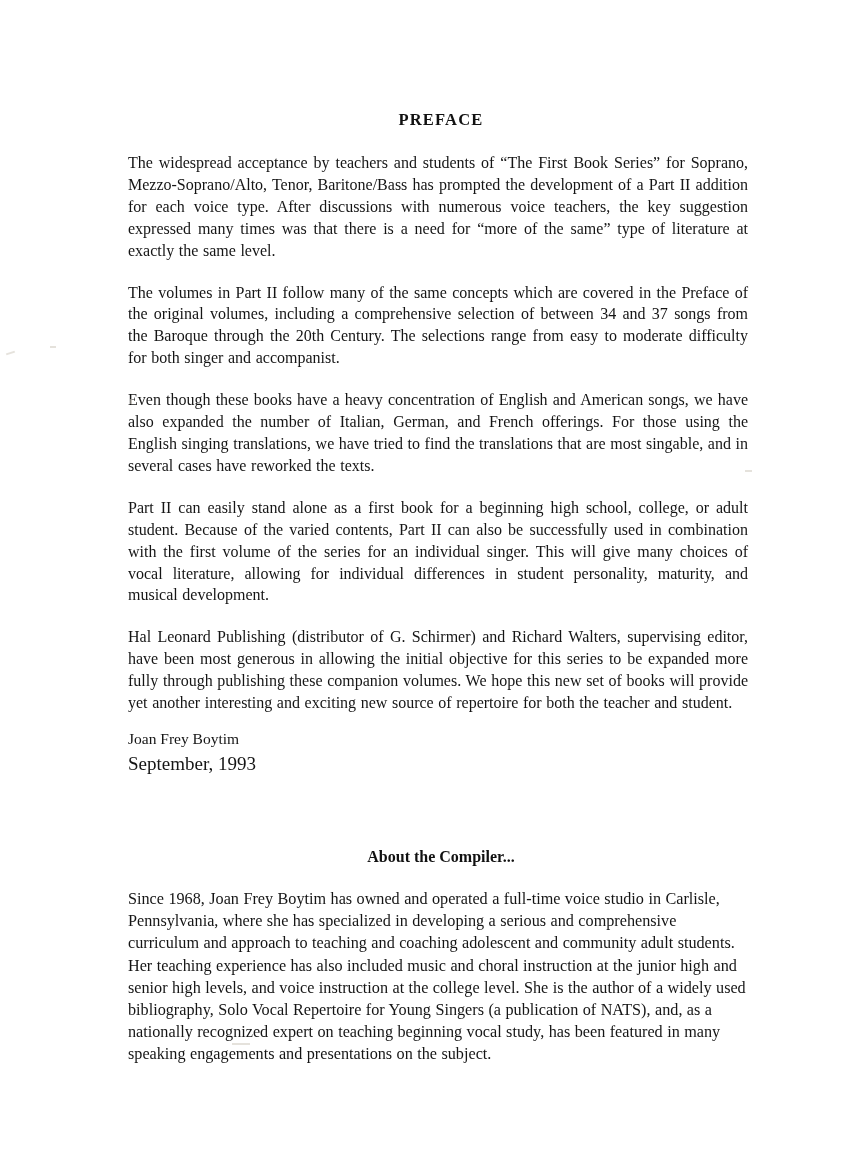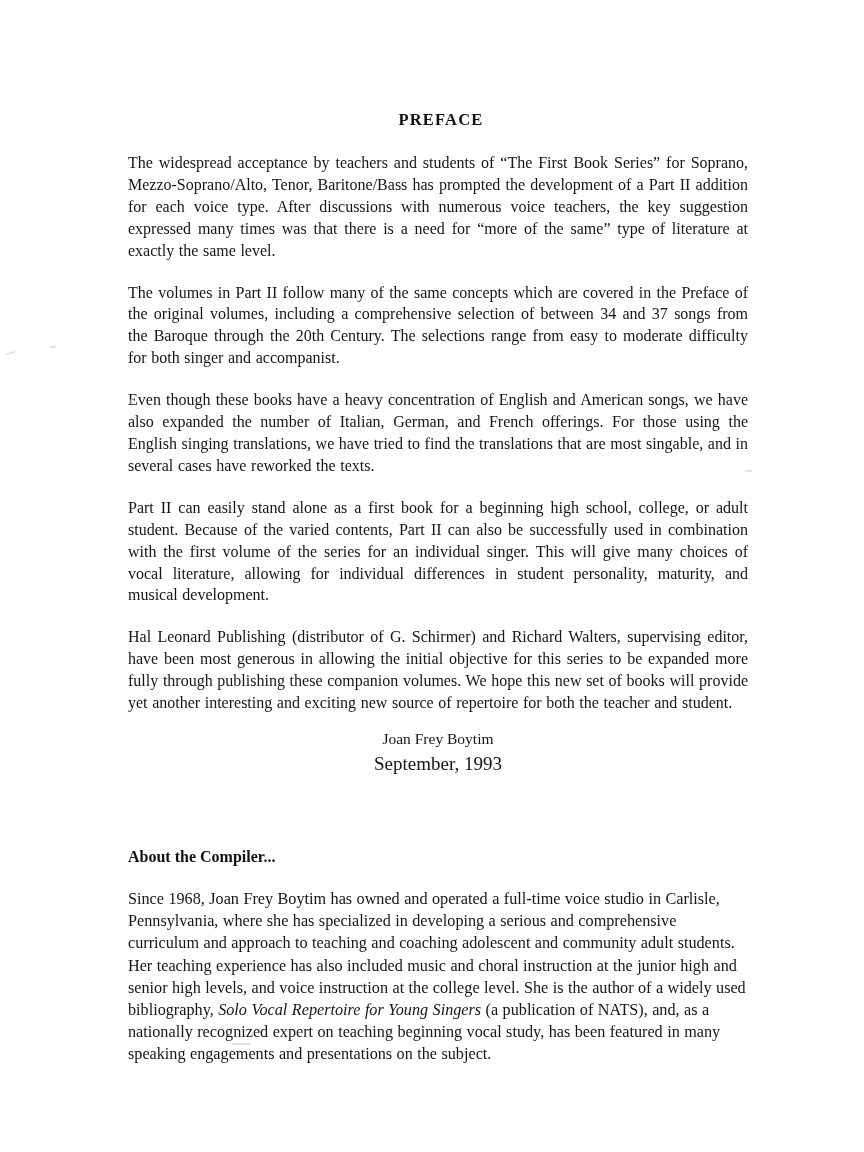--- a/index.html
+++ b/index.html
@@ -39,48 +39,47 @@
     text-justify: inter-word;
     margin: 0 0 20px 0;
     color: #151515;
     word-spacing: 0.6px;
   }
   p.para:last-of-type {
     margin-bottom: 12px;
   }
   .signature {
     margin-top: 14px;
-    text-align: center;
+    text-align: left;
     font-size: 15.5px;
     line-height: 1.45;
     color: #151515;
   }
   .signature .sig-date {
     font-size: 19px;
   }
   .section-heading {
-    text-align: left;
+    text-align: center;
     font-size: 16px;
     font-weight: bold;
     margin: 70px 0 22px 0;
     color: #111;
   }
   .about-col {
     width: 620px;
   }
   p.about-para {
     font-size: 16.2px;
     line-height: 1.37;
     text-align: left;
     margin: 0;
     color: #151515;
     word-spacing: 0.4px;
   }
   .italic {
-    font-style: italic;
   }
   .speck {
     position: absolute;
     background: #cfcac0;
     opacity: 0.55;
   }
 </style>
 </head>
 <body>
 

